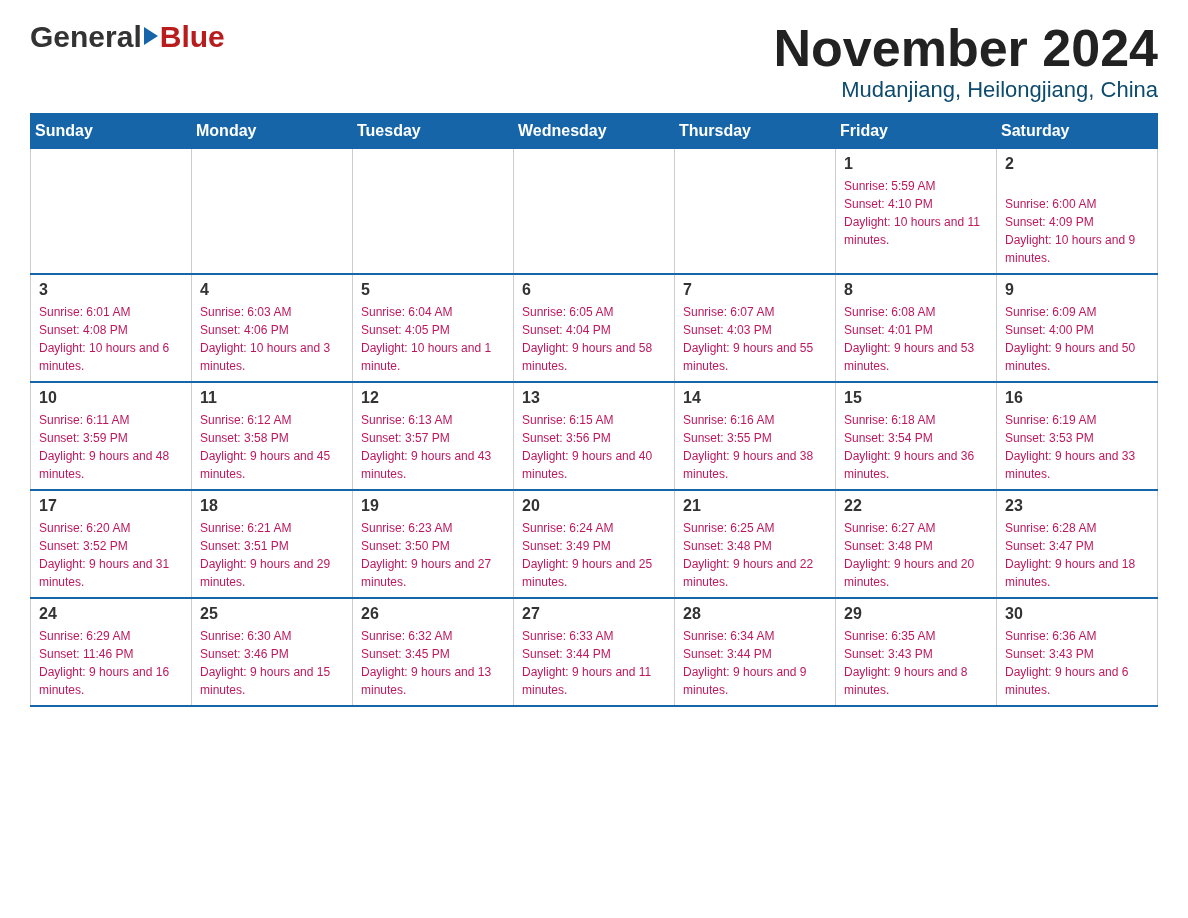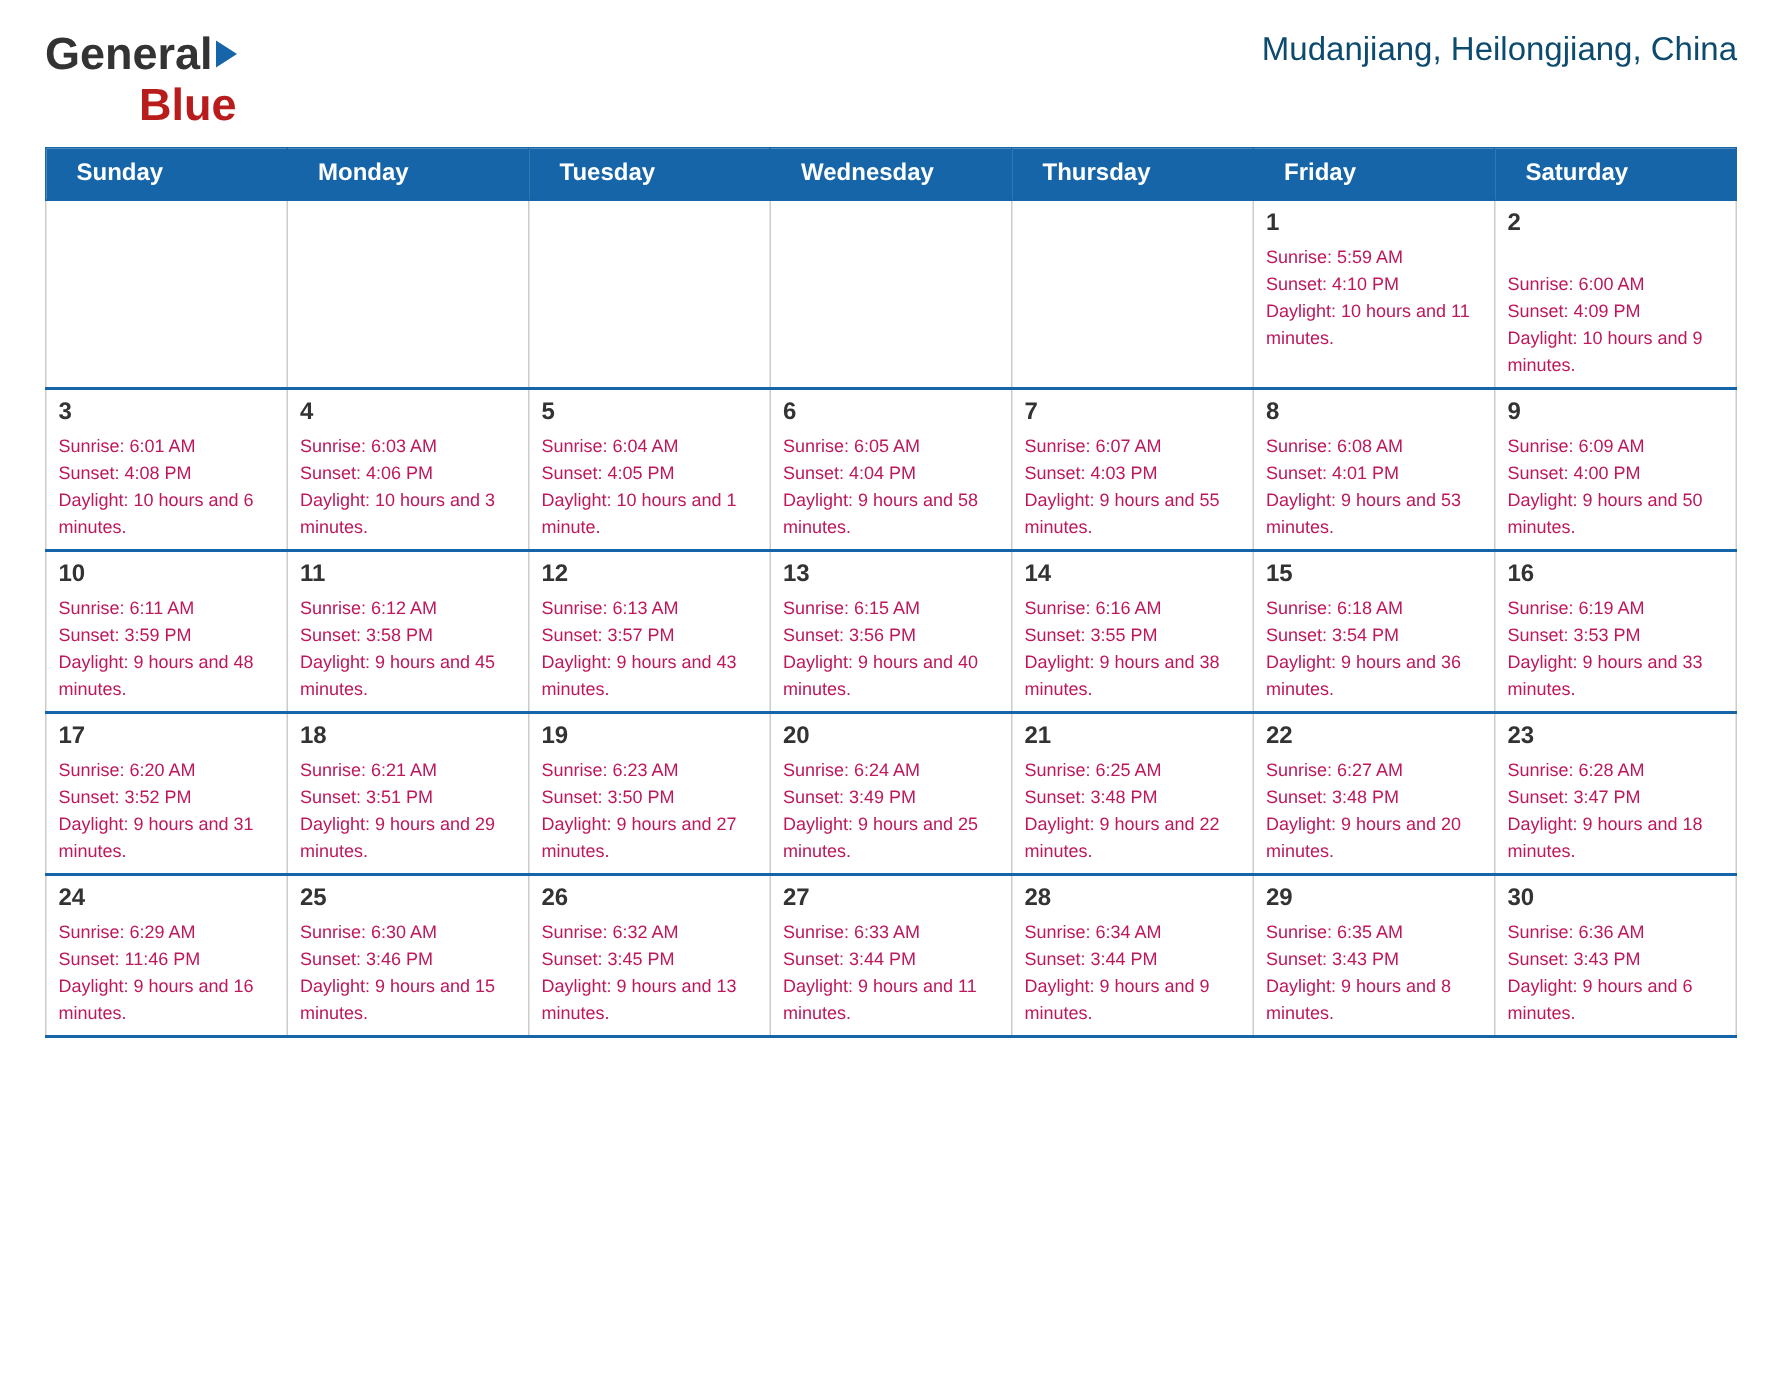--- a/index.html
+++ b/index.html
@@ -12,22 +12,22 @@
       min-height: 918px;
     }
     .header-area {
       display: flex;
       justify-content: space-between;
       align-items: flex-start;
       margin-bottom: 10px;
     }
     .logo {
       display: flex;
-      flex-direction: column;
-      align-items: flex-end;
+      flex-direction: row;
+      align-items: center;
     }
     .title-block {
       text-align: right;
     }
     .title-block h1 {
       font-size: 52px;
       font-weight: bold;
       color: #222;
       line-height: 1.1;
     }
@@ -39,21 +39,21 @@
     .calendar {
       width: 100%;
       border-collapse: collapse;
       margin-top: 8px;
     }
     .calendar thead tr th {
       background-color: #1565a8;
       color: #fff;
       font-size: 16px;
       font-weight: bold;
-      padding: 8px 20px;
+      padding: 8px 4px;
       text-align: left;
       border: 1px solid #1565a8;
     }
     .calendar tbody tr td {
       vertical-align: top;
       padding: 6px 8px;
       border: 1px solid #ccc;
       width: 14.28%;
       min-height: 100px;
       background: #fff;
@@ -108,20 +108,21 @@
   <div class="logo">
     <div class="logo-row">
       <span class="logo-text-general">General</span>
       <span class="logo-arrow"></span>
     </div>
     <div>
       <span class="logo-text-blue">Blue</span>
     </div>
   </div>
   <div class="title-block">
+    <h1>November 2024</h1>
     <h2>Mudanjiang, Heilongjiang, China</h2>
   </div>
 </div>
 
 <table class="calendar">
   <thead>
     <tr>
     <th>Sunday</th>
         <th>Monday</th>
         <th>Tuesday</th>

